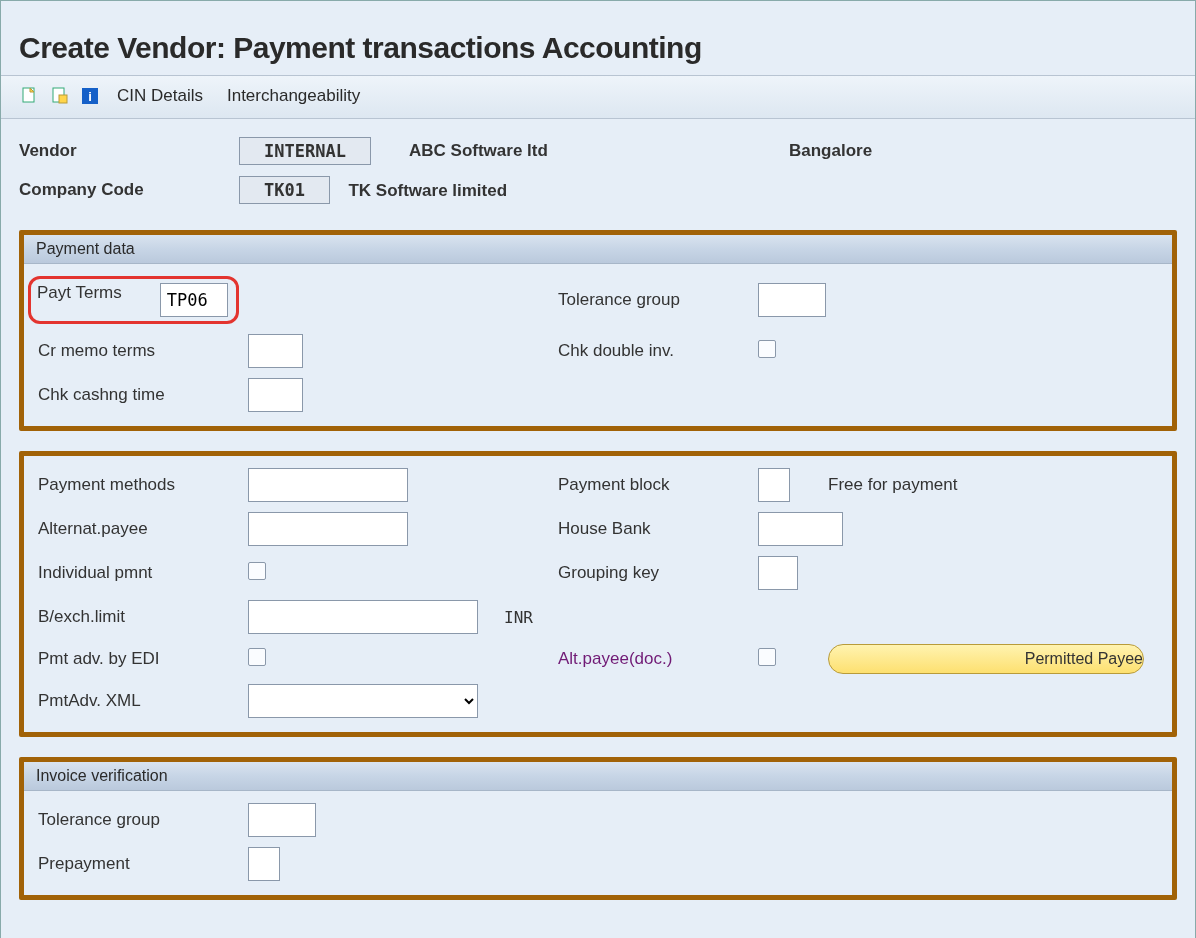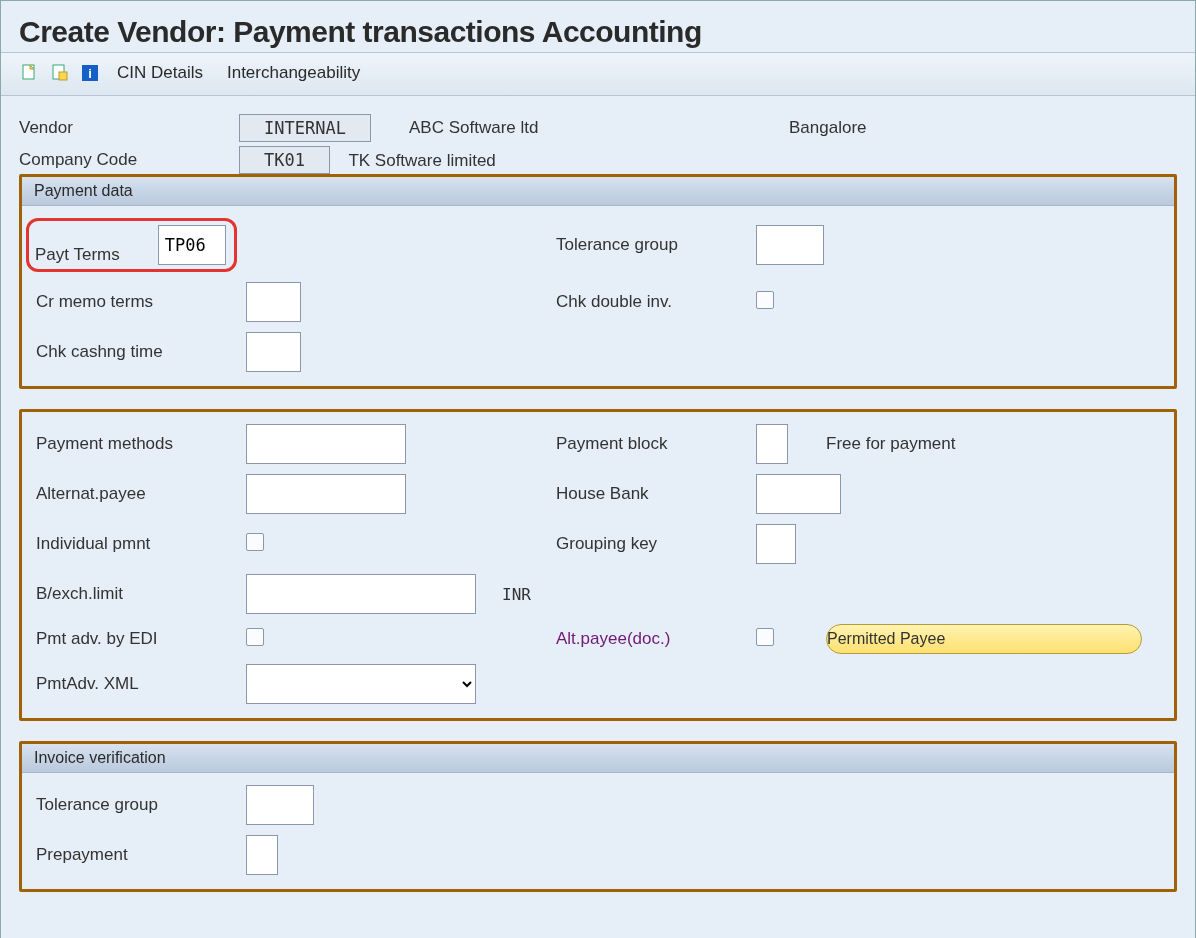--- a/index.html
+++ b/index.html
@@ -9,22 +9,23 @@
     color: #333;
     background: #f5f5f5;
   }
   .window {
     width: 1196px;
     background: #e6eef7;
     border: 1px solid #8aa;
   }
   .titlebar {
     background: #e6eef7;
-    padding: 14px 18px 3px 18px;
+    padding: 14px 18px 10px 18px;
     border-bottom: 1px solid #b8c4d2;
+    margin-top: 16px;
   }
   .titlebar h1 {
     font-family: "Arial Black", Arial, sans-serif;
     font-size: 30px;
     font-weight: 900;
     color: #2a2a2a;
     letter-spacing: -0.5px;
   }
   .toolbar {
     display: flex;
@@ -42,36 +43,38 @@
   .toolbar .link-btn {
     color: #2a2a2a;
     font-size: 17px;
     padding: 2px 8px;
     cursor: pointer;
   }
   .content { padding: 18px 18px 30px 18px; }
   .header-grid {
     display: grid;
     grid-template-columns: 220px 170px 380px auto;
-    row-gap: 4px;
+    row-gap: 11px;
     align-items: center;
+    margin-bottom: 26px;
+    font-weight: bold;
   }
   .header-grid .lbl { font-size: 17px; }
   .header-grid .val { font-size: 17px; }
   .ro-input {
     display: inline-block;
     border: 1px solid #8a98aa;
     background: #e3e9f1;
     padding: 3px 24px;
     font-size: 17px;
     font-family: "DejaVu Sans Mono", Menlo, Consolas, monospace;
     min-width: 60px;
   }
   .group {
-    border: 3px solid #a16207;
+    border: 5px solid #a16207;
     background: #e6eef7;
     border-radius: 2px;
     margin-bottom: 20px;
   }
   .group-title {
     background: linear-gradient(to bottom, #d9e3ef 0%, #c7d5e6 50%, #bac9dc 100%);
     border-bottom: 1px solid #a7b6c8;
     padding: 5px 12px;
     font-size: 16px;
     color: #2a2a2a;
@@ -83,21 +86,21 @@
     row-gap: 10px;
     align-items: center;
   }
   .form-grid .lbl { font-size: 17px; }
   .form-grid .lbl.dim { color: #701a75; }
   input.sap, select.sap {
     border: 1px solid #8a98aa;
     background: #fff;
     font-size: 17px;
     padding: 2px 6px;
-    height: 40px;
+    height: 34px;
     font-family: "DejaVu Sans Mono", Menlo, Consolas, monospace;
   }
   input.sap.w-sm  { width: 55px; }
   input.sap.w-smm { width: 68px; }
   input.sap.w-md  { width: 85px; }
   input.sap.w-lg  { width: 160px; }
   input.sap.w-xl  { width: 230px; }
   select.sap.w-xl { width: 230px; }
   .checkbox {
     width: 18px; height: 18px;
@@ -106,30 +109,30 @@
     border-radius: 2px;
     cursor: pointer;
     display: inline-block;
   }
   .highlight-ring {
     border: 3px solid #e3342f;
     border-radius: 12px;
     padding: 4px 8px 4px 6px;
     margin-left: -10px;
     display: inline-flex;
-    align-items: flex-end;
+    align-items: flex-start;
     gap: 38px;
   }
   .btn-yellow {
     background: linear-gradient(to bottom, #fff3b0, #fde070);
     border: 1px solid #b89b3a;
     border-radius: 15px;
     padding: 5px 0;
     width: 316px;
-    text-align: left;
+    text-align: right;
     font-size: 16px;
     cursor: pointer;
   }
   .sapmono { font-family: "DejaVu Sans Mono", Menlo, Consolas, monospace; }
 </style>
 </head>
 <body>
 
 <div class="window">
   <div class="titlebar">

